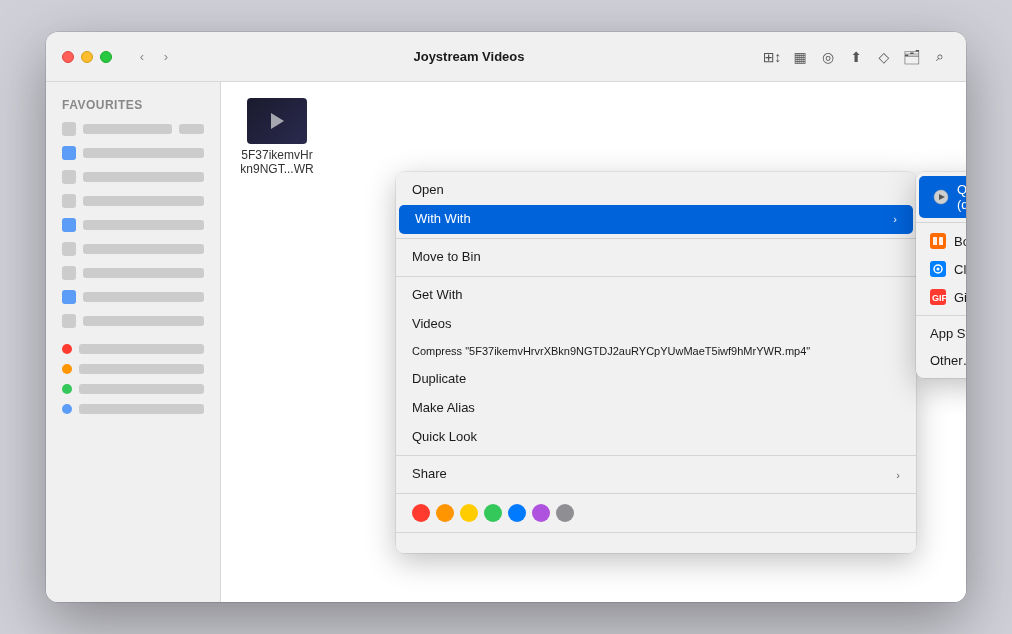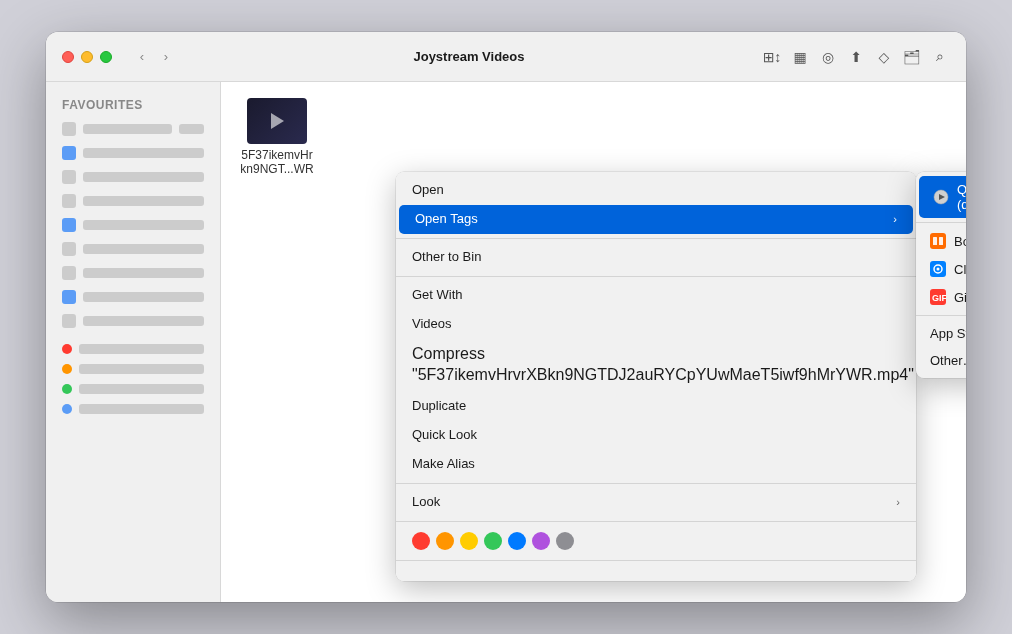--- a/index.html
+++ b/index.html
@@ -419,49 +419,49 @@
         </div>
         <div class="file-label">5F37ikemvHr
 kn9NGT...WR</div>
       </div>
 
       <div class="context-menu">
         <div class="menu-item">
           <span>Open</span>
         </div>
         <div class="menu-item active">
-          <span>Open Tags</span>
+          <span>With With</span>
           <span class="menu-item-chevron">›</span>
         </div>
         <div class="menu-separator"></div>
         <div class="menu-item">
-          <span>Other to Bin</span>
+          <span>Move to Bin</span>
         </div>
         <div class="menu-separator"></div>
         <div class="menu-item">
           <span>Get With</span>
         </div>
         <div class="menu-item">
           <span>Videos</span>
         </div>
-        <div class="menu-item" style="font-size:16px;">
+        <div class="menu-item" style="font-size:11px;">
           <span>Compress "5F37ikemvHrvrXBkn9NGTDJ2auRYCpYUwMaeT5iwf9hMrYWR.mp4"</span>
         </div>
         <div class="menu-item">
           <span>Duplicate</span>
         </div>
         <div class="menu-item">
+          <span>Make Alias</span>
+        </div>
+        <div class="menu-item">
           <span>Quick Look</span>
         </div>
-        <div class="menu-item">
-          <span>Make Alias</span>
-        </div>
         <div class="menu-separator"></div>
         <div class="menu-item">
-          <span>Look</span>
+          <span>Share</span>
           <span class="menu-item-chevron">›</span>
         </div>
         <div class="menu-separator"></div>
 
         <div class="tags-row">
           <div class="tag-dot" style="background:#ff3b30;"></div>
           <div class="tag-dot" style="background:#ff9500;"></div>
           <div class="tag-dot" style="background:#ffcc00;"></div>
           <div class="tag-dot" style="background:#34c759;"></div>
           <div class="tag-dot" style="background:#007aff;"></div>

